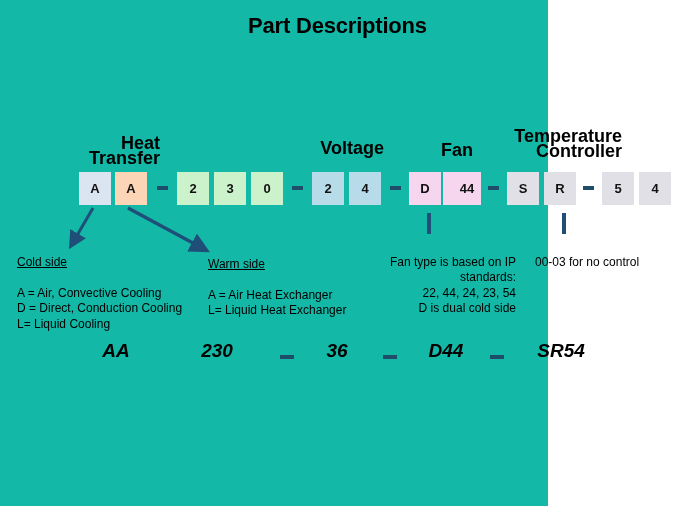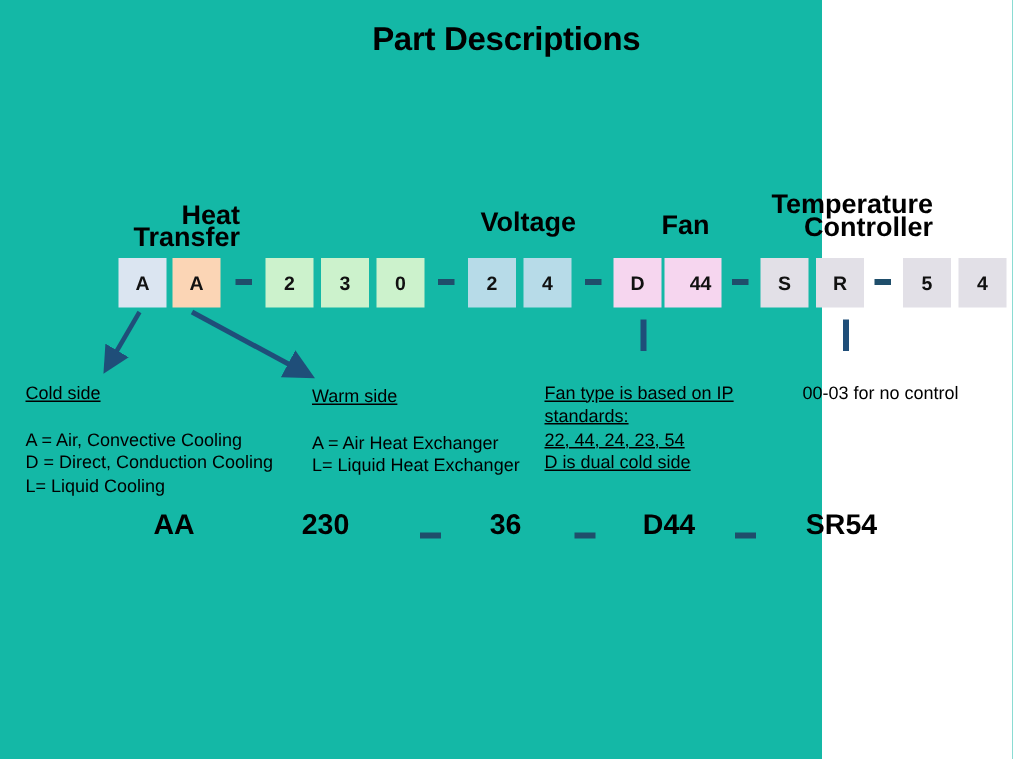--- a/index.html
+++ b/index.html
@@ -96,32 +96,32 @@
     font-size: 12px;
     color: #000000;
     line-height: 15.5px;
     white-space: pre-line;
   }
   .note-head {
     text-decoration: underline;
     display: block;
   }
   .note.center {
-    text-align: left;
-    text-decoration: underline;
+    text-align: right;
   }
 
   
   .ex {
     position: absolute;
     top: 340px;
     font-size: 19px;
     font-weight: bold;
     color: #000000;
     text-align: center;
+    font-style: italic;
   }
   .ex-dash {
     position: absolute;
     top: 355px;
     width: 14px;
     height: 4px;
     background: #1f4e6b;
   }
 </style>
 </head>

